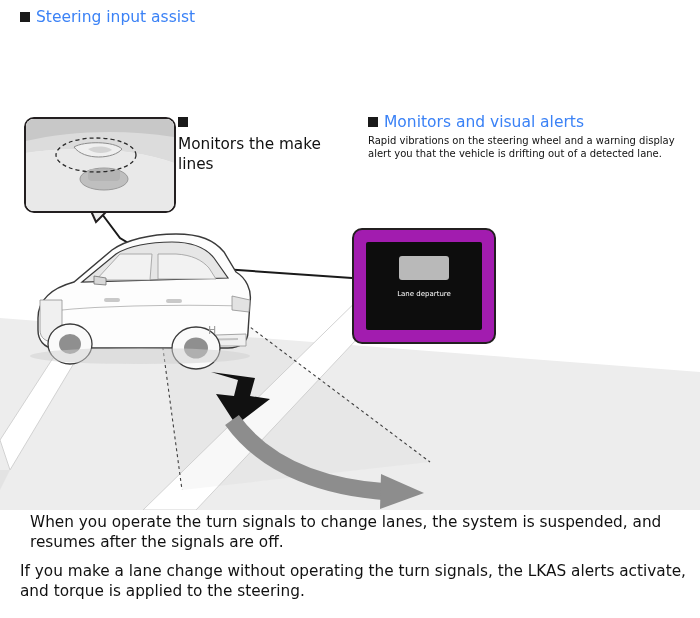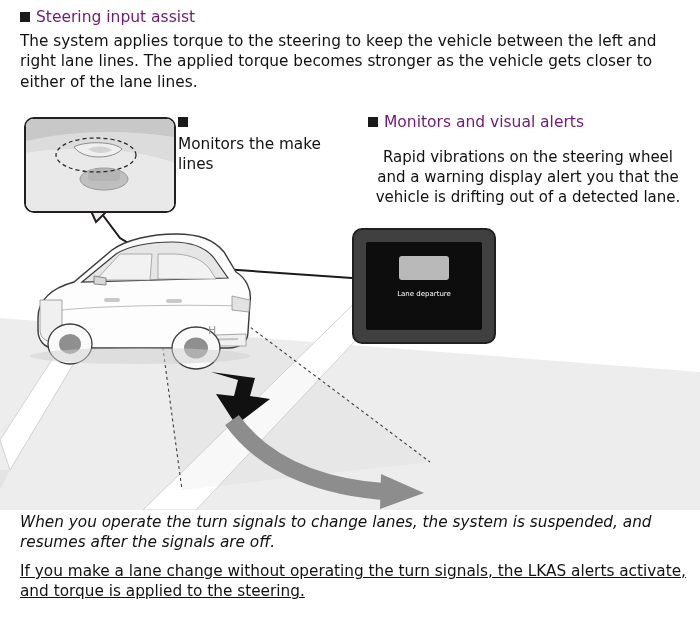--- a/index.html
+++ b/index.html
@@ -29,21 +29,21 @@
     background: #1a1a1a;
     margin-right: 6px;
     vertical-align: middle;
     position: relative;
     top: -1px;
   }
   .heading {
     font-size: 15.5px;
     line-height: 1.25;
     font-weight: normal;
-    color: #701a75;
+    color: #3b82f6;
   }
   .para {
     font-size: 15.3px;
     line-height: 1.33;
     color: #111;
   }
 
   
   .top-head {
     position: absolute;
@@ -71,40 +71,37 @@
     line-height: 1.3;
     margin-top: 3px;
   }
   .col-alerts {
     position: absolute;
     left: 368px;
     top: 113px;
     width: 320px;
   }
   .col-alerts .sub {
-    font-size: 15px;
+    font-size: 10px;
     line-height: 1.31;
-    margin-top: 16px;
-    text-align: center;
+    margin-top: 2px;
   }
 
   
   .bottom-1 {
     position: absolute;
-    left: 20px;
+    left: 30px;
     top: 512px;
     width: 668px;
-    font-style: italic;
   }
   .bottom-2 {
     position: absolute;
     left: 20px;
     top: 561px;
     width: 668px;
-    text-decoration: underline;
   }
 
   
   .art {
     position: absolute;
     left: 0;
     top: 0;
     width: 700px;
     height: 618px;
     pointer-events: none;
@@ -125,21 +122,21 @@
 
   
   .disp-bubble {
     position: absolute;
     left: 352px;
     top: 228px;
     width: 140px;
     height: 112px;
     border: 2px solid #231f20;
     border-radius: 10px;
-    background: #404040;
+    background: #a21caf;
     overflow: hidden;
   }
   .disp-screen {
     position: absolute;
     left: 12px;
     top: 12px;
     width: 116px;
     height: 88px;
     background: #0d0d0d;
     border-radius: 2px;
@@ -275,21 +272,20 @@
     <div class="disp-screen">
       <div class="disp-icon"></div>
       <div class="disp-label">Lane departure</div>
     </div>
   </div>
 
   <div class="top-head heading">
     <span class="sq"></span><span>Steering input assist</span>
   </div>
 
-  <div class="top-para para">The system applies torque to the steering to keep the vehicle between the left and right lane lines. The applied torque becomes stronger as the vehicle gets closer to either of the lane lines.</div>
 
   <div class="col-camera">
     <div class="heading">
       <span class="sq"></span>
     </div>
     <div class="sub">Monitors the make lines</div>
   </div>
 
   <div class="col-alerts">
     <div class="heading">

